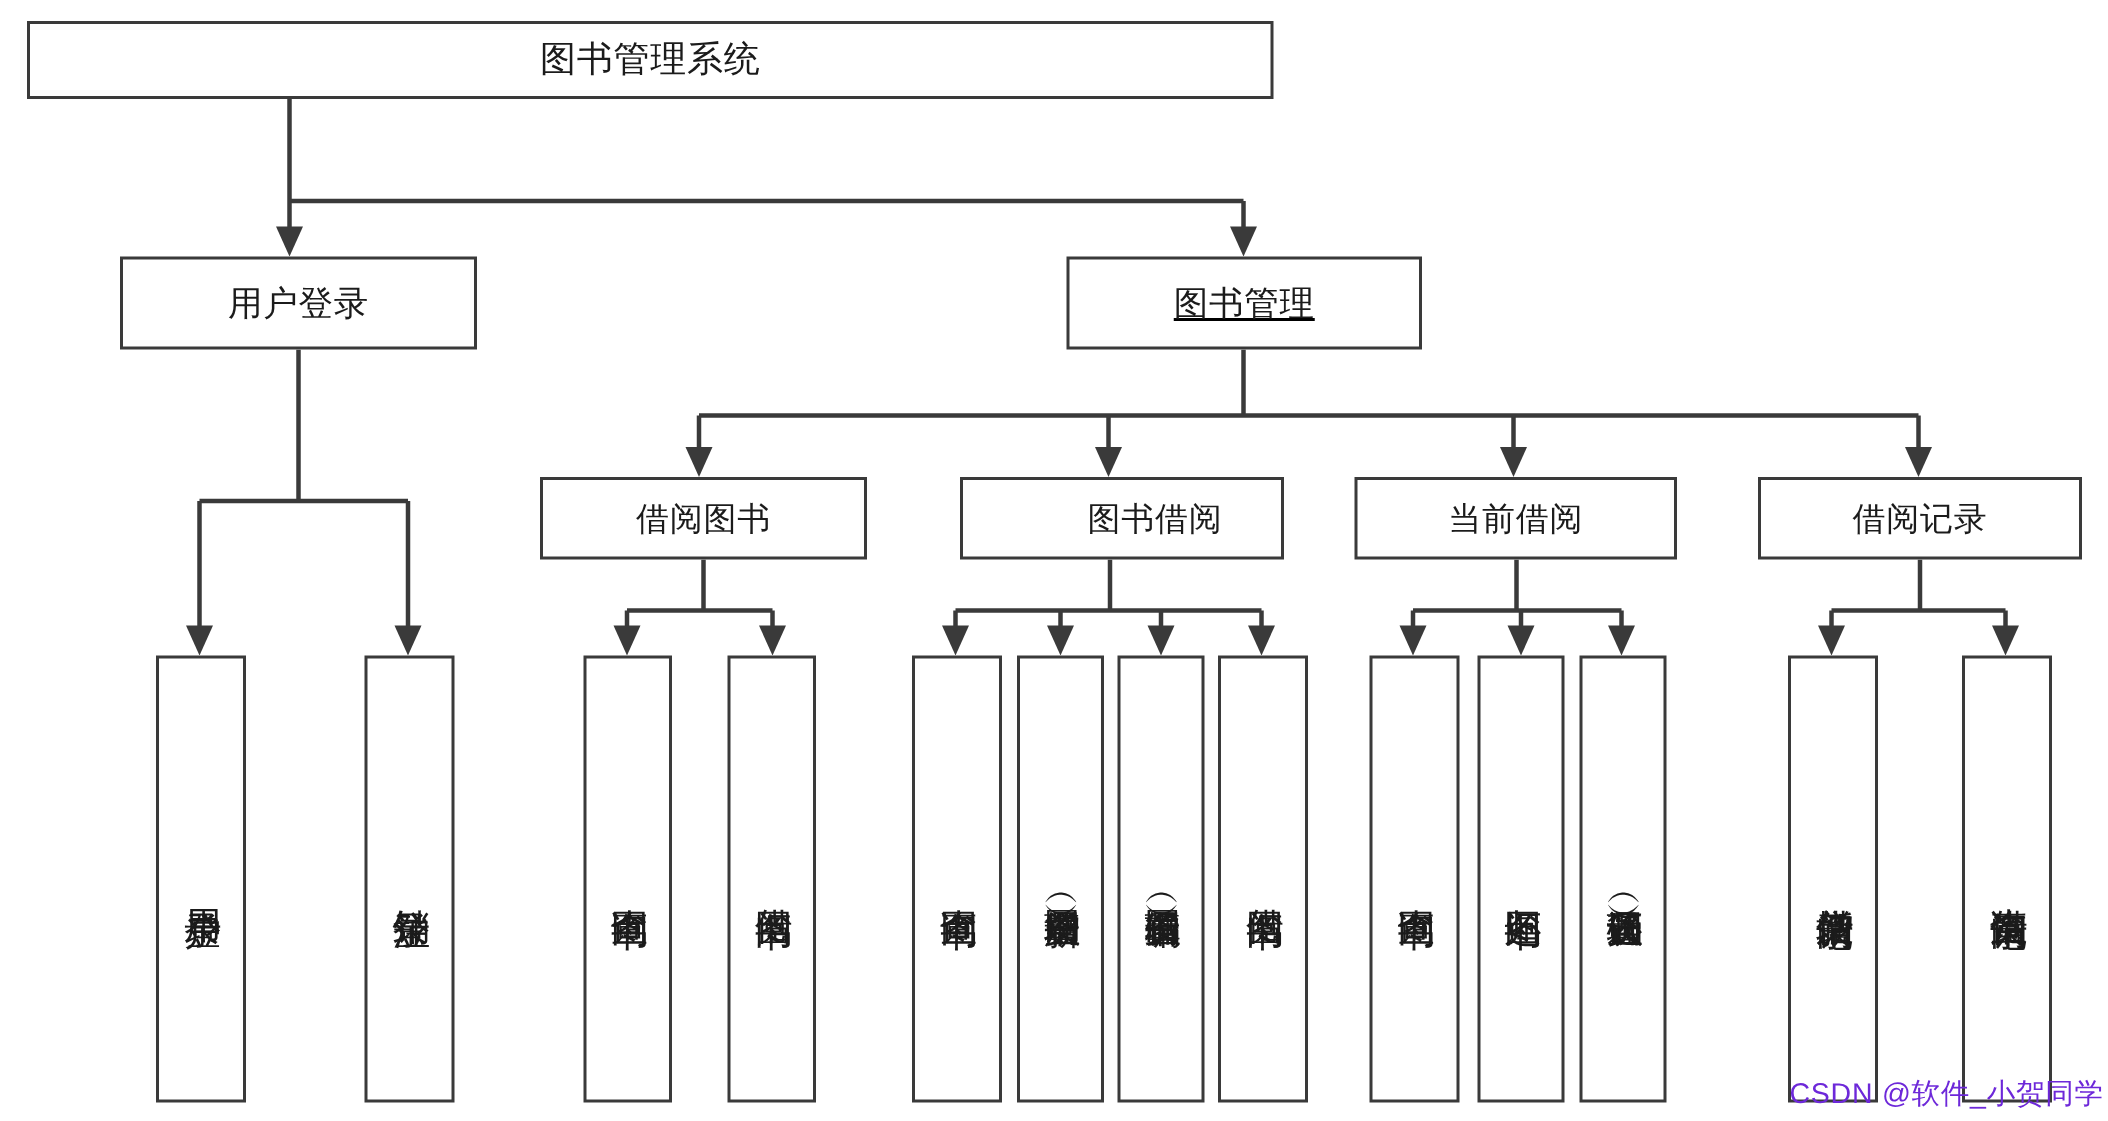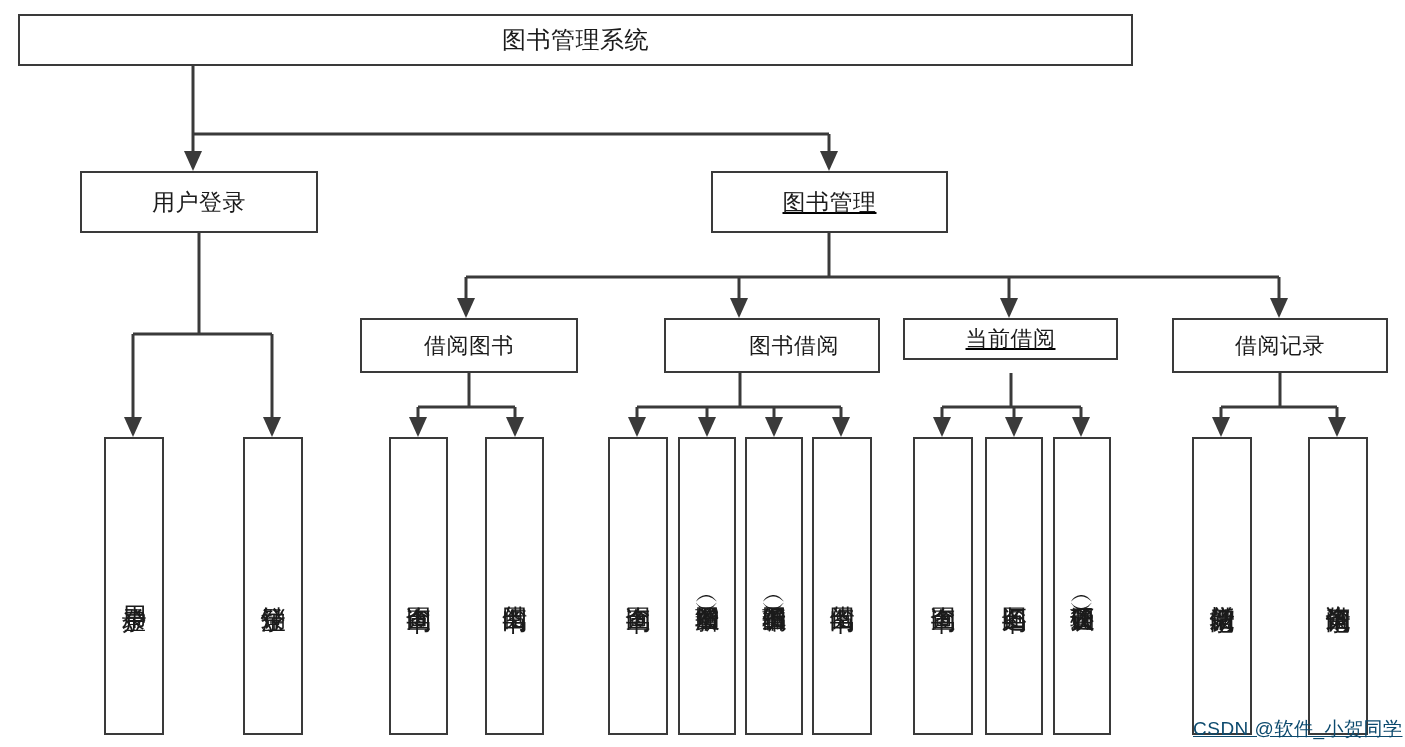--- a/index.html
+++ b/index.html
@@ -67,24 +67,23 @@
   .leaf-inner {
     display: flex;
     align-items: center;
     justify-content: center;
     width: 100%;
     height: 100%;
   }
   .watermark {
     position: absolute;
     font-size: 19px;
-    color: #0c4a6e;
+    color: #6d28d9;
     white-space: nowrap;
     letter-spacing: 0.5px;
-    text-decoration: underline;
   }
 </style>
 </head>
 <body>
 
 <div id="diagram-root">
 
   <svg class="diagram-svg" id="connector-layer" viewBox="0 0 1405 747" xmlns="http://www.w3.org/2000/svg">
       <line x1="193" y1="66" x2="193" y2="134" stroke="#3a3a3a" stroke-width="3" stroke-linecap="butt"></line>
       <line x1="193" y1="134" x2="829" y2="134" stroke="#3a3a3a" stroke-width="3" stroke-linecap="butt"></line>
@@ -134,46 +133,46 @@
       <polygon points="1072,417 1090,417 1081,437" fill="#3a3a3a"></polygon>
       <line x1="1280" y1="373" x2="1280" y2="407" stroke="#3a3a3a" stroke-width="3" stroke-linecap="butt"></line>
       <line x1="1221" y1="407" x2="1337" y2="407" stroke="#3a3a3a" stroke-width="3" stroke-linecap="butt"></line>
       <line x1="1221" y1="407" x2="1221" y2="418" stroke="#3a3a3a" stroke-width="3" stroke-linecap="butt"></line>
       <polygon points="1212,417 1230,417 1221,437" fill="#3a3a3a"></polygon>
       <line x1="1337" y1="407" x2="1337" y2="418" stroke="#3a3a3a" stroke-width="3" stroke-linecap="butt"></line>
       <polygon points="1328,417 1346,417 1337,437" fill="#3a3a3a"></polygon>
     </svg>
 
   <div id="boxes-layer">
-      <div class="node-box root" style="left: 18px; top: 14px; width: 1115px; height: 52px;">
+      <div class="node-box root" style="left: 18px; top: 14px; width: 831px; height: 52px;">
         <div class="leaf-inner">
           <span class="node-label-h">图书管理系统</span>
         </div>
       </div>
       <div class="node-box level2" style="left: 80px; top: 171px; width: 238px; height: 62px;">
         <div class="leaf-inner">
           <span class="node-label-h">用户登录</span>
         </div>
       </div>
       <div class="node-box level2" style="left: 711px; top: 171px; width: 237px; height: 62px; text-decoration: underline;">
         <div class="leaf-inner">
           <span class="node-label-h">图书管理</span>
         </div>
       </div>
       <div class="node-box level3" style="left: 360px; top: 318px; width: 218px; height: 55px;">
         <div class="leaf-inner">
           <span class="node-label-h">借阅图书</span>
         </div>
       </div>
-      <div class="node-box level3" style="left: 664px; top: 318px; width: 216px; height: 55px; padding-left: 44px;">
+      <div class="node-box level3" style="left: 640px; top: 318px; width: 216px; height: 55px; padding-left: 44px;">
         <div class="leaf-inner">
           <span class="node-label-h">图书借阅</span>
         </div>
       </div>
-      <div class="node-box level3" style="left: 903px; top: 318px; width: 215px; height: 42px; text-decoration: underline;">
+      <div class="node-box level3" style="left: 903px; top: 318px; width: 215px; height: 55px;">
         <div class="leaf-inner">
           <span class="node-label-h">当前借阅</span>
         </div>
       </div>
       <div class="node-box level3" style="left: 1172px; top: 318px; width: 216px; height: 55px; text-align: right;">
         <div class="leaf-inner">
           <span class="node-label-h">借阅记录</span>
         </div>
       </div>
       <div class="node-box leaf" style="left: 104px; top: 437px; width: 60px; height: 298px; align-items: center;">

